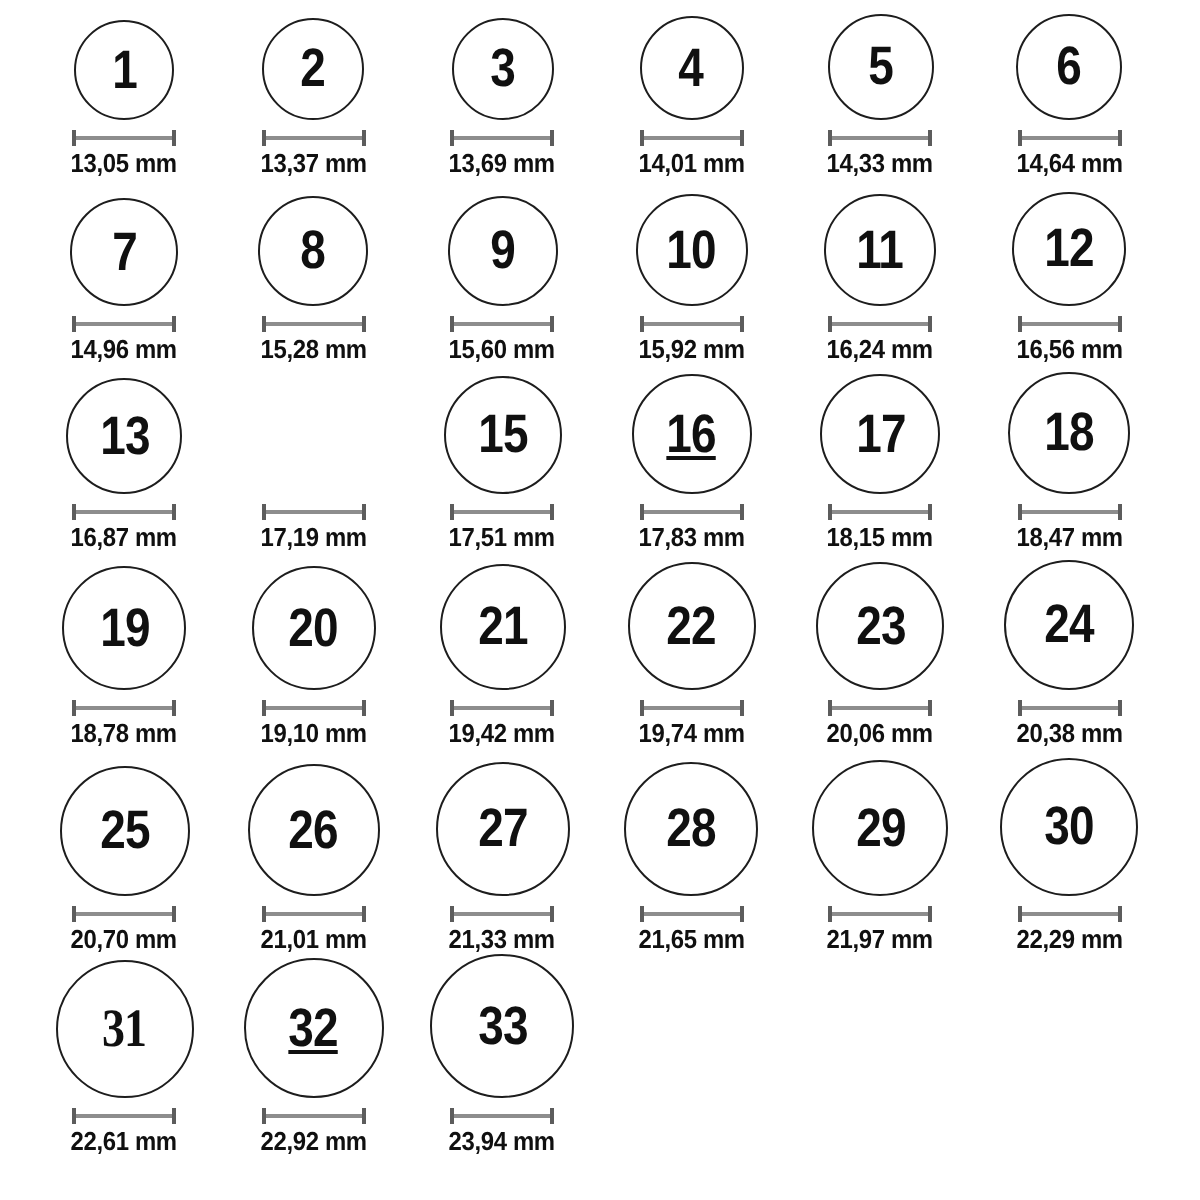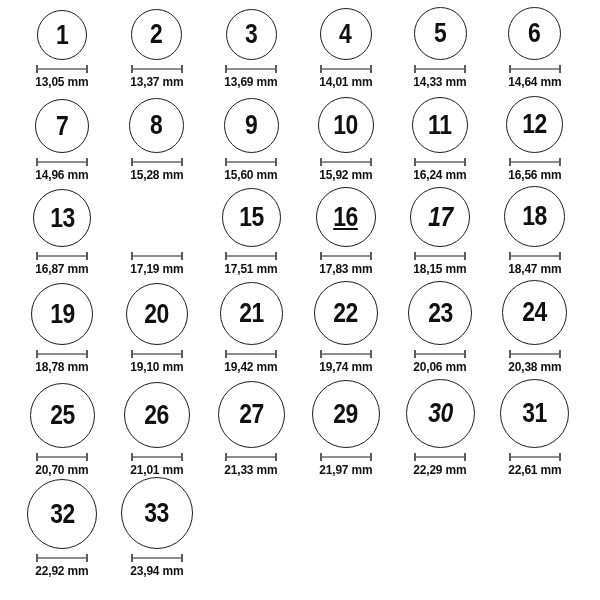--- a/index.html
+++ b/index.html
@@ -179,21 +179,21 @@
     <span class="label">17,51 mm</span>
   </div>
     <div class="cell">
     <div class="circle" style="width: 60px; height: 60px; text-decoration: underline;">
       <span class="num">16</span>
     </div>
     <div class="dim-line"></div>
     <span class="label">17,83 mm</span>
   </div>
     <div class="cell">
-    <div class="circle" style="width: 60px; height: 60px; font-style: italic;">
+    <div class="circle" style="width: 60px; height: 60px;">
       <span class="num">17</span>
     </div>
     <div class="dim-line"></div>
     <span class="label">18,15 mm</span>
   </div>
     <div class="cell">
     <div class="circle" style="width: 61px; height: 61px;">
       <span class="num">18</span>
     </div>
     <div class="dim-line"></div>
@@ -256,42 +256,49 @@
     <span class="label">21,01 mm</span>
   </div>
     <div class="cell">
     <div class="circle" style="width: 67px; height: 67px;">
       <span class="num">27</span>
     </div>
     <div class="dim-line"></div>
     <span class="label">21,33 mm</span>
   </div>
     <div class="cell">
+    <div class="circle" style="width: 67px; height: 67px;">
+      <span class="num">28</span>
+    </div>
+    <div class="dim-line"></div>
+    <span class="label">21,65 mm</span>
+  </div>
+    <div class="cell">
     <div class="circle" style="width: 68px; height: 68px;">
       <span class="num">29</span>
     </div>
     <div class="dim-line"></div>
     <span class="label">21,97 mm</span>
   </div>
     <div class="cell">
-    <div class="circle" style="width: 69px; height: 69px; font-style: italic;">
+    <div class="circle" style="width: 69px; height: 69px;">
       <span class="num">30</span>
     </div>
     <div class="dim-line"></div>
     <span class="label">22,29 mm</span>
   </div>
     <div class="cell">
-    <div class="circle" style="width: 69px; height: 69px;">
+    <div class="circle" style="width: 69px; height: 69px; font-family: Liberation Serif, serif;">
       <span class="num">31</span>
     </div>
     <div class="dim-line"></div>
     <span class="label">22,61 mm</span>
   </div>
     <div class="cell">
-    <div class="circle" style="width: 70px; height: 70px;">
+    <div class="circle" style="width: 70px; height: 70px; text-decoration: underline;">
       <span class="num">32</span>
     </div>
     <div class="dim-line"></div>
     <span class="label">22,92 mm</span>
   </div>
     <div class="cell">
     <div class="circle" style="width: 72px; height: 72px; text-align: right;">
       <span class="num">33</span>
     </div>
     <div class="dim-line"></div>

